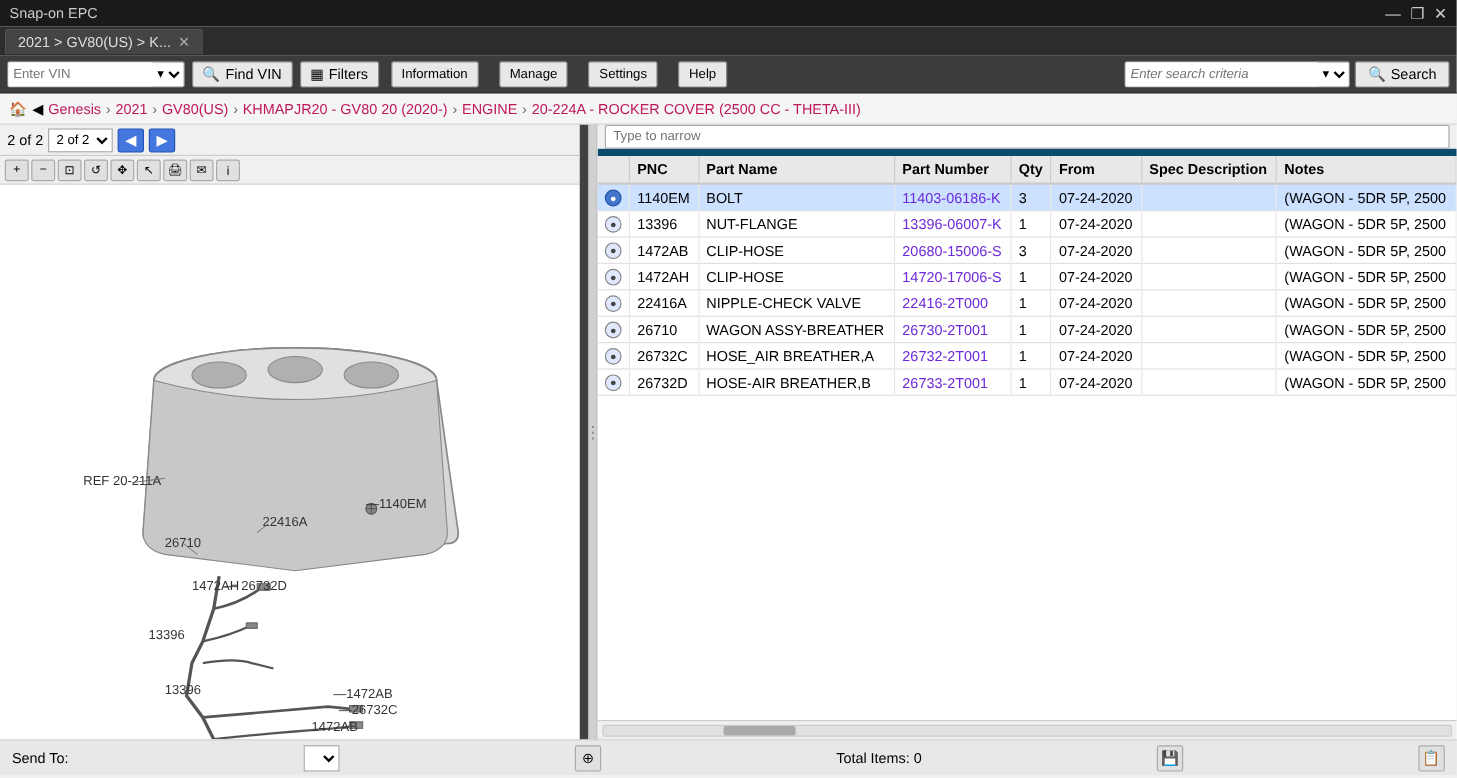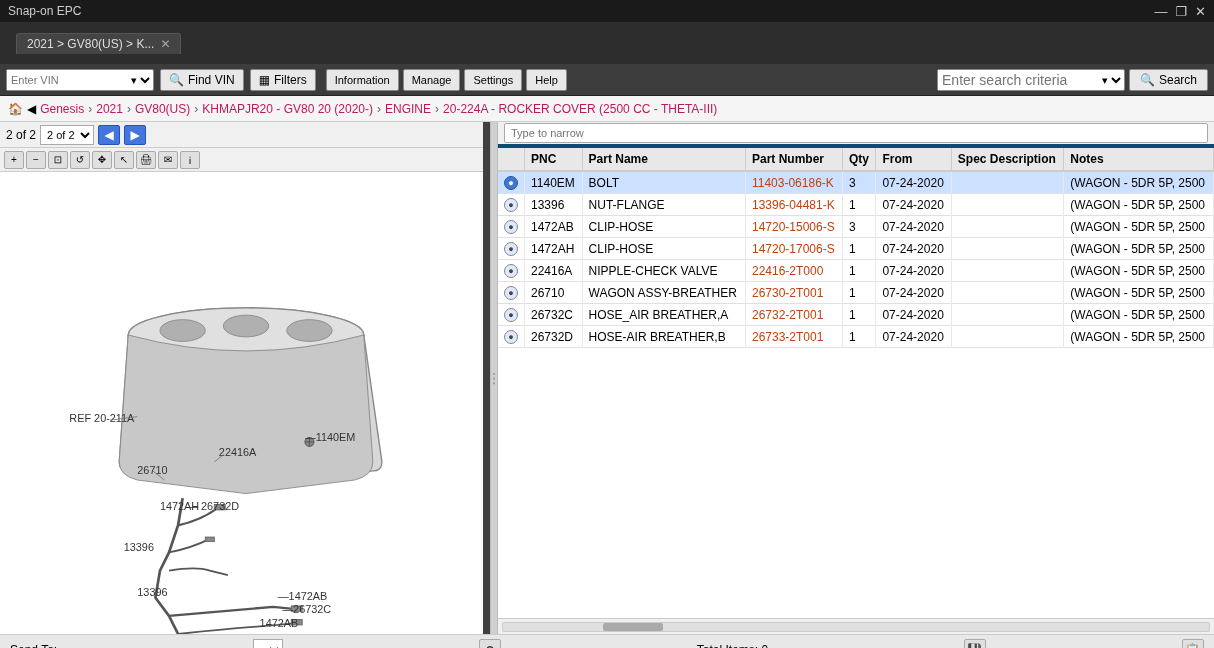--- a/index.html
+++ b/index.html
@@ -14,24 +14,24 @@
       align-items: center;
       padding: 0 8px;
       justify-content: space-between;
     }
     #titlebar-controls { display: flex; gap: 8px; }
     #titlebar-controls span { cursor: pointer; font-size: 13px; color: #ccc; }
 
     
     #tabbar {
       background: #2d2d2d;
-      height: 42px;
-      display: flex;
-      align-items: center;
-      padding: 0 16px;
+      height: 24px;
+      display: flex;
+      align-items: center;
+      padding: 0 4px;
     }
     .tab {
       background: #444;
       color: #ddd;
       padding: 3px 10px;
       border-radius: 3px 3px 0 0;
       font-size: 11px;
       display: flex;
       align-items: center;
       gap: 6px;
@@ -111,22 +111,23 @@
       background: white;
       border: 1px solid #888;
       border-radius: 2px;
       height: 22px;
     }
     .search-input-box input {
       border: none;
       outline: none;
       padding: 0 4px;
       width: 160px;
-      font-size: 14px;
+      font-size: 11px;
       height: 20px;
+      font-style: italic;
     }
     .search-input-box select {
       border: none;
       background: transparent;
       height: 20px;
       font-size: 11px;
     }
     .btn-search {
       background: #e8e8e8;
       border: 1px solid #888;
@@ -232,21 +233,21 @@
     
     #right-panel {
       flex: 1;
       background: white;
       display: flex;
       flex-direction: column;
       overflow: hidden;
     }
     #narrow-bar {
       background: #f0f0f0;
-      border-bottom: 4px solid #0c4a6e;
+      border-bottom: 6px solid #0c4a6e;
       height: 26px;
       display: flex;
       align-items: center;
       padding: 0 6px;
       gap: 4px;
     }
     .narrow-input {
       flex: 1;
       height: 20px;
       border: 1px solid #aaa;
@@ -281,21 +282,21 @@
     }
     tbody tr {
       border-bottom: 1px solid #e0e0e0;
     }
     tbody tr.selected { background: #cce0ff; }
     tbody td {
       padding: 3px 6px;
       border-right: 1px solid #e8e8e8;
       white-space: nowrap;
     }
-    td.link-cell { color: #c2410c; cursor: pointer; }
+    td.link-cell { color: #6d28d9; cursor: pointer; }
     .circle-btn {
       width: 14px;
       height: 14px;
       border-radius: 50%;
       border: 1px solid #888;
       background: #e0e8ff;
       display: inline-flex;
       align-items: center;
       justify-content: center;
       cursor: pointer;
@@ -413,21 +414,21 @@
   </div>
   <button class="btn-find-vin">
     <span>🔍</span>
     <span>Find VIN</span>
   </button>
   <button class="btn-filters">
     <span>▦</span>
     <span>Filters</span>
   </button>
 
-  <div style="display:flex; gap:4px; margin-left:4px;">
+  <div style="display:flex; gap:17px; margin-left:4px;">
     <button class="top-nav-btn">Information</button>
     <button class="top-nav-btn">Manage</button>
     <button class="top-nav-btn">Settings</button>
     <button class="top-nav-btn">Help</button>
   </div>
 
   <div class="toolbar-spacer"></div>
 
   <div class="search-wrapper">
     <div class="search-input-box">
@@ -577,31 +578,31 @@
               <td class="link-cell">11403-06186-K</td>
               <td>3</td>
               <td>07-24-2020</td>
               <td></td>
               <td>(WAGON - 5DR 5P, 2500</td>
             </tr>
             <tr>
               <td><span class="circle-btn">●</span></td>
               <td>13396</td>
               <td>NUT-FLANGE</td>
-              <td class="link-cell">13396-04481-K</td>
+              <td class="link-cell">13396-06007-K</td>
               <td>1</td>
               <td>07-24-2020</td>
               <td></td>
               <td>(WAGON - 5DR 5P, 2500</td>
             </tr>
             <tr>
               <td><span class="circle-btn">●</span></td>
               <td>1472AB</td>
               <td>CLIP-HOSE</td>
-              <td class="link-cell">14720-15006-S</td>
+              <td class="link-cell">20680-15006-S</td>
               <td>3</td>
               <td>07-24-2020</td>
               <td></td>
               <td>(WAGON - 5DR 5P, 2500</td>
             </tr>
             <tr>
               <td><span class="circle-btn">●</span></td>
               <td>1472AH</td>
               <td>CLIP-HOSE</td>
               <td class="link-cell">14720-17006-S</td>

